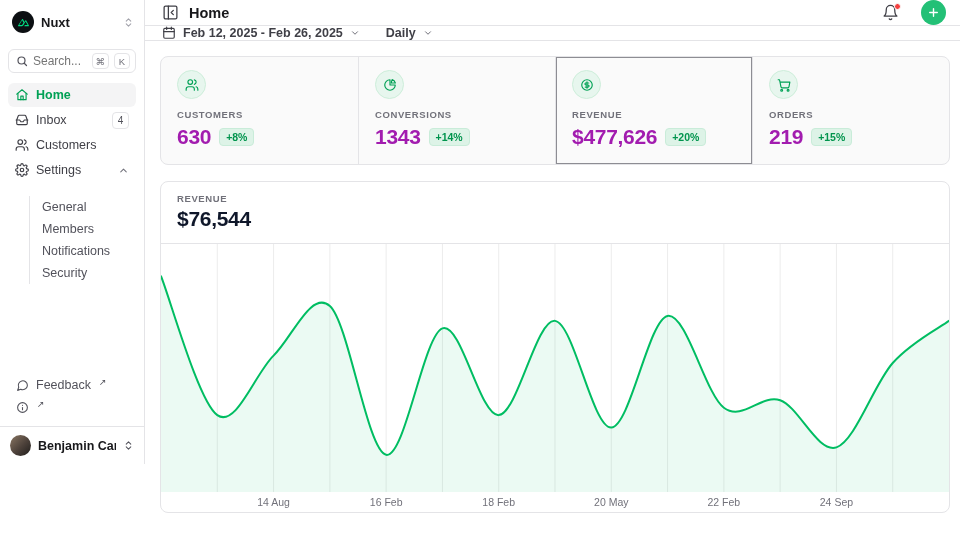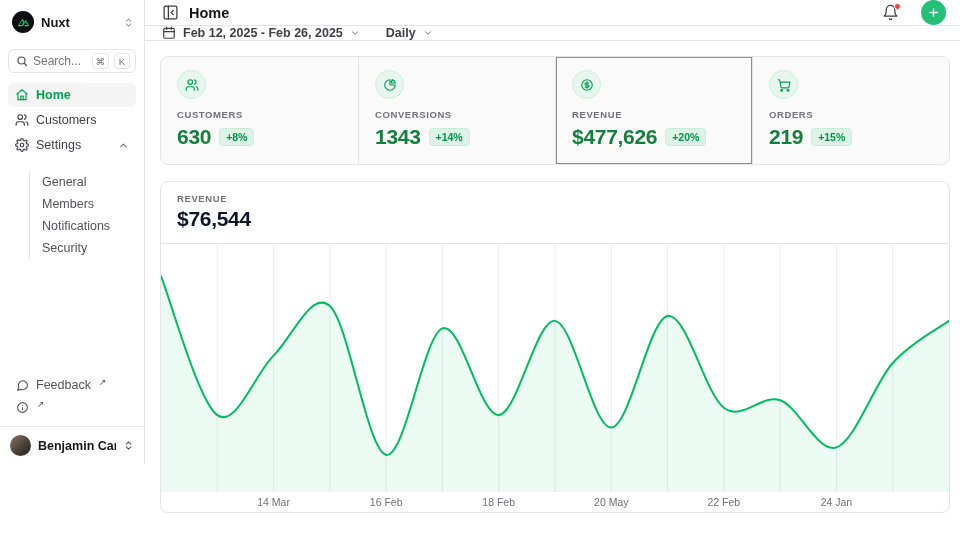--- a/index.html
+++ b/index.html
@@ -75,21 +75,21 @@
     border:1px solid #e4e4e7; border-radius:8px; background:#fafafa; overflow:hidden; }
   .stat-card { padding:13px 16px 15px 16px; cursor:pointer; position:relative; }
   .stat-card + .stat-card { border-left:1px solid #e4e4e7; }
   .stat-card.selected { box-shadow:inset 0 0 0 1px #8d8d93; }
   .stat-icon { width:29px; height:29px; border-radius:50%; background:#e7f6ee;
     border:1px solid #cdeeda; color:#00a155; display:flex; align-items:center;
     justify-content:center; }
   .stat-label { margin-top:10px; font-size:9.5px; font-weight:600; letter-spacing:.6px;
     color:#71717a; }
   .stat-value-row { margin-top:5px; display:flex; align-items:center; gap:8px; }
-  .stat-value { font-size:21px; font-weight:700; color:#15803d; letter-spacing:-.3px; }
+  .stat-value { font-size:21px; font-weight:700; color:#a21caf; letter-spacing:-.3px; }
   .delta-badge { background:#ddf3e7; border:1px solid #c9ecd9; color:#00944d;
     font-size:10.5px; font-weight:600; border-radius:4px; padding:2px 6px; }
 
   
   .chart-card { margin-top:16px; border:1px solid #e4e4e7; border-radius:8px;
     background:#fff; overflow:hidden; }
   .chart-head { padding:11px 16px 12px 16px; border-bottom:1px solid #e4e4e7; }
   .chart-label { font-size:9.5px; font-weight:600; letter-spacing:.6px; color:#71717a; }
   .chart-value { margin-top:3px; font-size:21px; font-weight:700; color:#0f172a;
     letter-spacing:-.3px; }
@@ -138,20 +138,30 @@
         <span class="nav-icon">
           <svg width="14" height="14" viewBox="0 0 24 24" fill="none" stroke="currentColor" stroke-width="2" stroke-linecap="round" stroke-linejoin="round">
               <path d="M3 10.5 12 3l9 7.5"></path>
               <path d="M5 9v11h14V9"></path>
               <path d="M10 20v-6h4v6"></path>
             </svg>
         </span>
         <span class="lbl">Home</span>
       </div>
 
+      <div class="nav-item">
+        <span class="nav-icon">
+          <svg width="14" height="14" viewBox="0 0 24 24" fill="none" stroke="currentColor" stroke-width="2" stroke-linecap="round" stroke-linejoin="round">
+              <polyline points="22 12 16 12 14 15 10 15 8 12 2 12"></polyline>
+              <path d="M5.5 5 3 12v6a2 2 0 0 0 2 2h14a2 2 0 0 0 2-2v-6L18.5 5a2 2 0 0 0-1.8-1.2H7.3A2 2 0 0 0 5.5 5Z"></path>
+            </svg>
+        </span>
+        <span class="lbl">Inbox</span>
+        <span class="badge-chip">4</span>
+      </div>
 
       <div class="nav-item">
         <span class="nav-icon">
           <svg width="14" height="14" viewBox="0 0 24 24" fill="none" stroke="currentColor" stroke-width="2" stroke-linecap="round" stroke-linejoin="round">
               <path d="M16 21v-2a4 4 0 0 0-4-4H6a4 4 0 0 0-4 4v2"></path>
               <circle cx="9" cy="7" r="4"></circle>
               <path d="M22 21v-2a4 4 0 0 0-3-3.9"></path>
               <path d="M16 3.1a4 4 0 0 1 0 7.8"></path>
             </svg>
         </span>
@@ -337,24 +347,24 @@
           <div class="chart-value">$76,544</div>
         </div>
         <div class="plot-wrap">
           <svg id="plot" viewBox="0 0 790 248" preserveAspectRatio="none">
               <path d="M 56.42857142857143,0 V 248 M 112.85714285714286,0 V 248 M 169.28571428571428,0 V 248 M 225.71428571428572,0 V 248 M 282.14285714285717,0 V 248 M 338.57142857142856,0 V 248 M 395,0 V 248 M 451.42857142857144,0 V 248 M 507.8571428571429,0 V 248 M 564.2857142857143,0 V 248 M 620.7142857142858,0 V 248 M 677.1428571428571,0 V 248 M 733.5714285714286,0 V 248 " stroke="#ececec" fill="none" stroke-width="1"></path>
               <path d="M 0,32.24000000000001 C 9.404761904761905,55.38666666666667 37.61904761904762,157.89333333333335 56.42857142857143,171.12 C 75.23809523809524,184.34666666666666 94.04761904761905,129.78666666666666 112.85714285714286,111.6 C 131.66666666666666,93.41333333333333 150.47619047619048,45.46666666666667 169.28571428571428,62 C 188.09523809523807,78.53333333333333 206.9047619047619,207.08 225.71428571428572,210.8 C 244.52380952380955,214.52 263.33333333333337,90.93333333333332 282.14285714285717,84.32 C 300.95238095238096,77.70666666666666 319.76190476190476,172.36 338.57142857142856,171.12 C 357.38095238095235,169.88 376.1904761904762,74.81333333333336 395,76.88000000000002 C 413.8095238095238,78.94666666666669 432.61904761904765,184.34666666666664 451.42857142857144,183.51999999999998 C 470.23809523809524,182.69333333333333 489.0476190476191,75.22666666666667 507.8571428571429,71.92000000000002 C 526.6666666666667,68.61333333333336 545.4761904761905,149.62666666666667 564.2857142857143,163.68 C 583.0952380952382,177.73333333333335 601.9047619047619,149.62666666666667 620.7142857142858,156.24 C 639.5238095238096,162.85333333333335 658.3333333333333,209.56 677.1428571428571,203.36 C 695.952380952381,197.16000000000003 714.7619047619047,140.12 733.5714285714286,119.03999999999999 C 752.3809523809524,97.96 780.5952380952381,83.90666666666668 790,76.88000000000002 L 790,248 L 0,248 Z" fill="rgba(0,193,106,0.08)" stroke="none"></path>
               <path d="M 0,32.24000000000001 C 9.404761904761905,55.38666666666667 37.61904761904762,157.89333333333335 56.42857142857143,171.12 C 75.23809523809524,184.34666666666666 94.04761904761905,129.78666666666666 112.85714285714286,111.6 C 131.66666666666666,93.41333333333333 150.47619047619048,45.46666666666667 169.28571428571428,62 C 188.09523809523807,78.53333333333333 206.9047619047619,207.08 225.71428571428572,210.8 C 244.52380952380955,214.52 263.33333333333337,90.93333333333332 282.14285714285717,84.32 C 300.95238095238096,77.70666666666666 319.76190476190476,172.36 338.57142857142856,171.12 C 357.38095238095235,169.88 376.1904761904762,74.81333333333336 395,76.88000000000002 C 413.8095238095238,78.94666666666669 432.61904761904765,184.34666666666664 451.42857142857144,183.51999999999998 C 470.23809523809524,182.69333333333333 489.0476190476191,75.22666666666667 507.8571428571429,71.92000000000002 C 526.6666666666667,68.61333333333336 545.4761904761905,149.62666666666667 564.2857142857143,163.68 C 583.0952380952382,177.73333333333335 601.9047619047619,149.62666666666667 620.7142857142858,156.24 C 639.5238095238096,162.85333333333335 658.3333333333333,209.56 677.1428571428571,203.36 C 695.952380952381,197.16000000000003 714.7619047619047,140.12 733.5714285714286,119.03999999999999 C 752.3809523809524,97.96 780.5952380952381,83.90666666666668 790,76.88000000000002" fill="none" stroke="#00bd62" stroke-width="2" stroke-linecap="round" stroke-linejoin="round"></path>
             </svg>
         </div>
         <div class="axis-row" id="axis">
-            <span style="left: 14.2857%;">14 Mar</span>
+            <span style="left: 14.2857%;">14 Aug</span>
             <span style="left: 28.5714%;">16 Feb</span>
             <span style="left: 42.8571%;">18 Feb</span>
             <span style="left: 57.1429%;">20 May</span>
             <span style="left: 71.4286%;">22 Feb</span>
-            <span style="left: 85.7143%;">24 Jan</span>
+            <span style="left: 85.7143%;">24 Sep</span>
           </div>
       </section>
 
     </div>
   </main>
 </div>
 
 </body></html>

